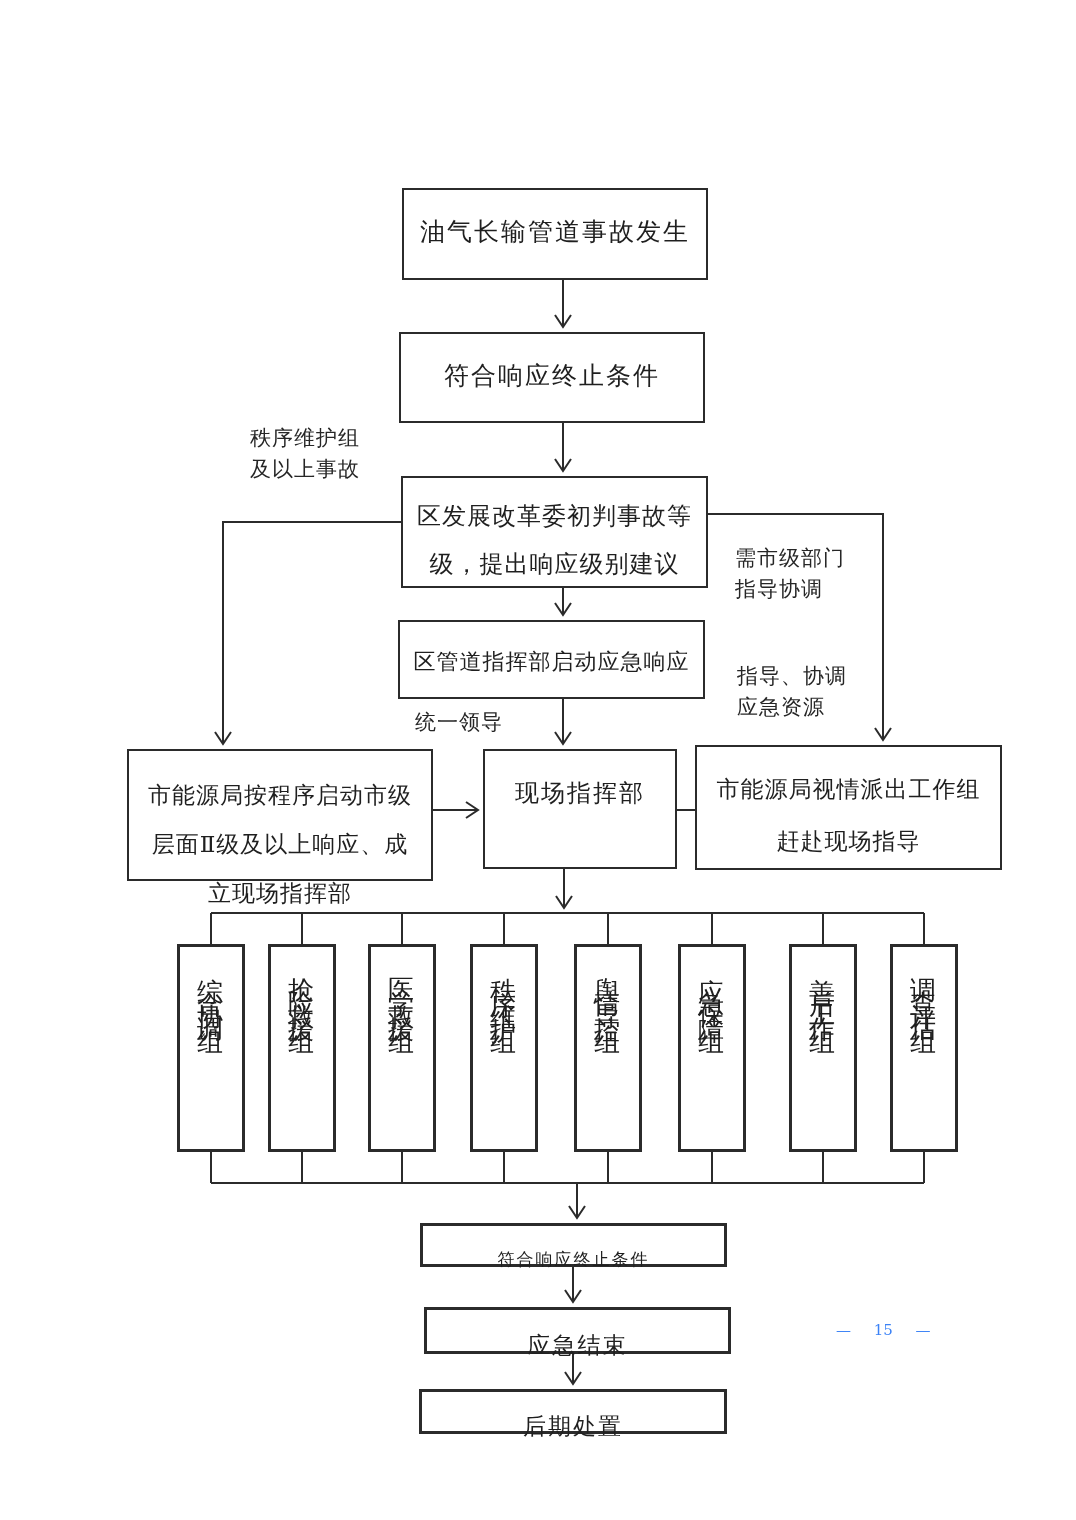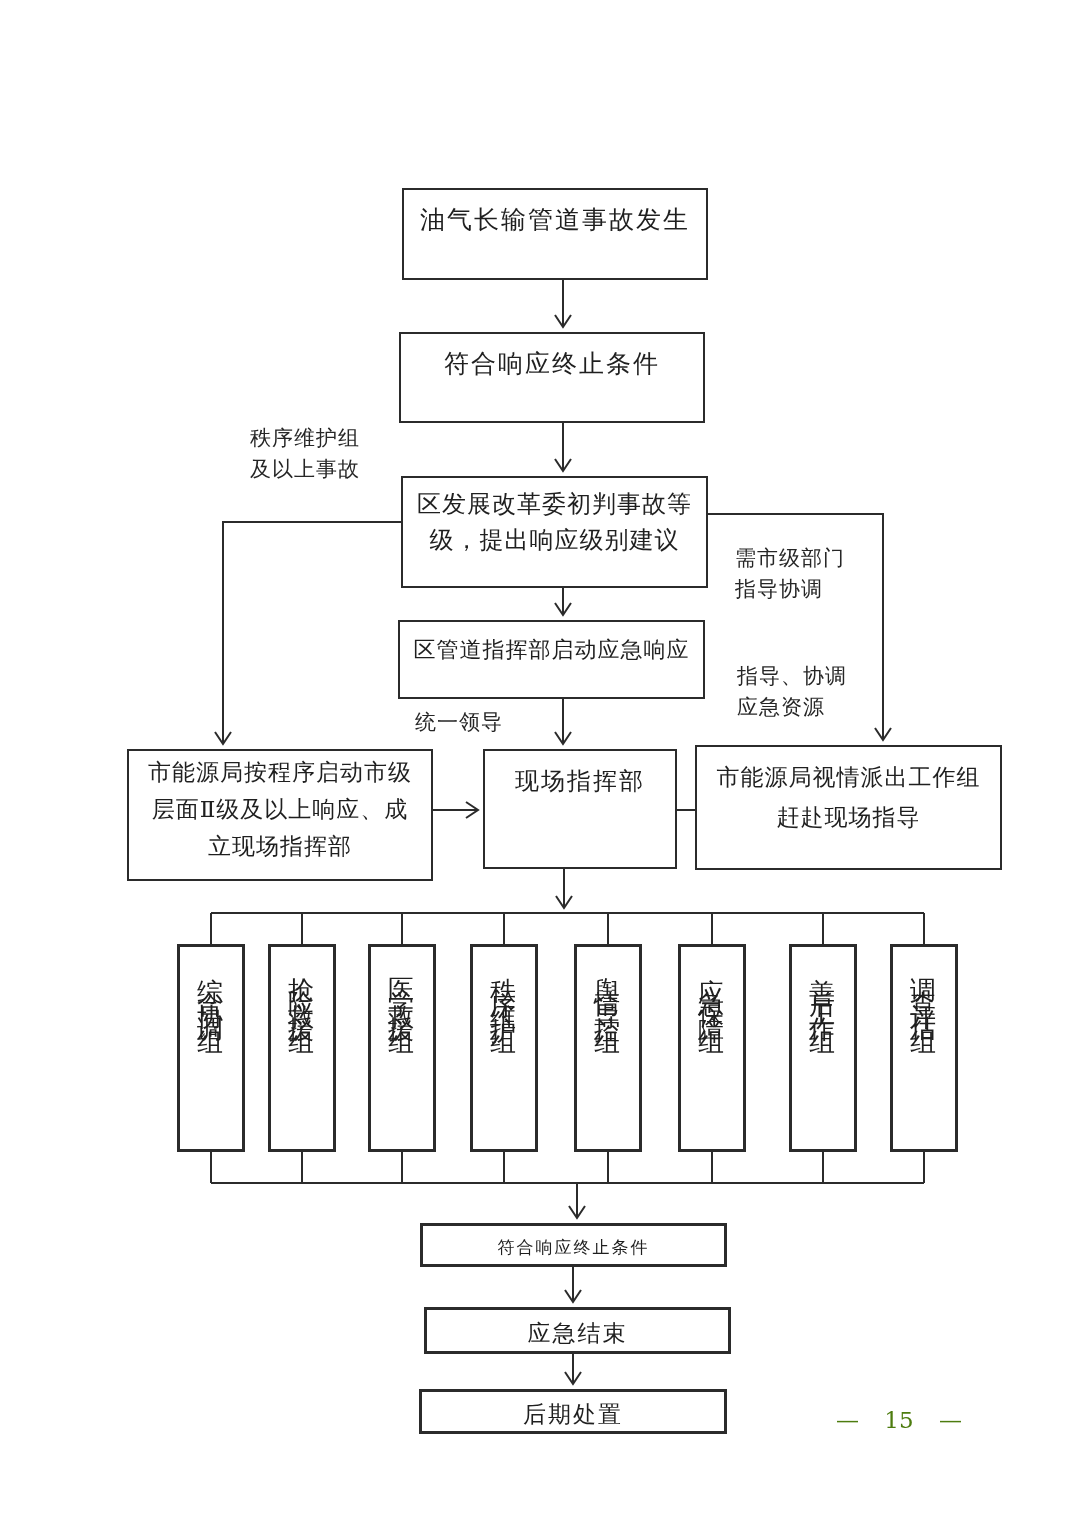--- a/index.html
+++ b/index.html
@@ -15,21 +15,21 @@
   .node{
     position:absolute;
     box-sizing:border-box;
     border:2px solid #2b2b2b;
     background:#ffffff;
     text-align:center;
     font-size:24px;
     letter-spacing:2px;
     line-height:36px;
   }
-  .node .ln{white-space:nowrap;}
+  .node .ln{white-space:nowrap;margin-top:12px;}
   .vgroup{
     position:absolute;
     box-sizing:border-box;
     width:68px;height:208px;
     border:3px solid #2b2b2b;
     background:#ffffff;
     display:flex;justify-content:center;
   }
   .vgroup .vtxt{
     writing-mode:vertical-lr;
@@ -42,23 +42,23 @@
   .elabel{
     position:absolute;
     font-size:21px;
     line-height:31px;
     letter-spacing:1px;
     color:#262626;
     white-space:nowrap;
   }
   .pagenum{
     position:absolute;
-    left:836px;top:1407px;
-    font-size:23px;
-    color:#4d7c0f;
+    left:836px;top:1321px;
+    font-size:15px;
+    color:#3b82f6;
     word-spacing:18px;
     white-space:nowrap;
   }
 </style>
 </head>
 <body>
 
 <div id="page">
 
   <svg id="wires" viewBox="0 0 1076 1520" xmlns="http://www.w3.org/2000/svg">
@@ -101,21 +101,21 @@
   </div>
 
   <div class="node" style="left:398px;top:620px;width:307px;height:79px;padding-top:10px;font-size:22px;letter-spacing:1px;">
     <div class="ln">区管道指挥部启动应急响应</div>
   </div>
 
   <div class="node" style="left:483px;top:749px;width:194px;height:120px;padding-top:12px;font-size:24px;">
     <div class="ln">现场指挥部</div>
   </div>
 
-  <div class="node" style="left:127px;top:749px;width:306px;height:132px;padding-top:3px;font-size:23px;letter-spacing:1px;line-height:37px;">
+  <div class="node" style="left:127px;top:749px;width:306px;height:132px;padding-top:14px;font-size:23px;letter-spacing:1px;line-height:37px;">
     <div class="ln">市能源局按程序启动市级</div>
     <div class="ln">层面Ⅱ级及以上响应、成</div>
     <div class="ln">立现场指挥部</div>
   </div>
 
   <div class="node" style="left:695px;top:745px;width:307px;height:125px;padding-top:10px;font-size:23px;letter-spacing:1px;line-height:40px;">
     <div class="ln">市能源局视情派出工作组</div>
     <div class="ln">赶赴现场指导</div>
   </div>
 

